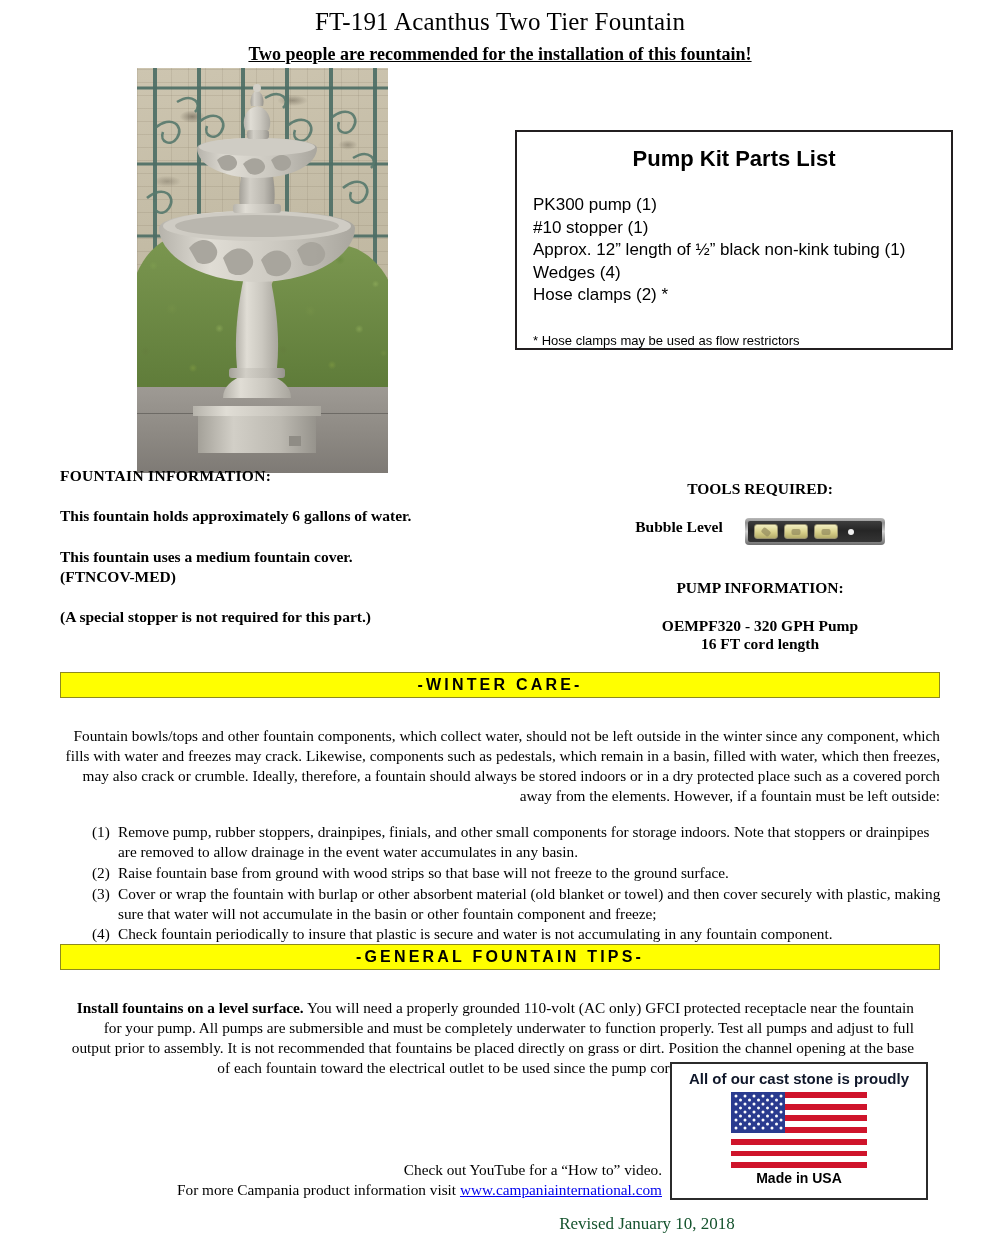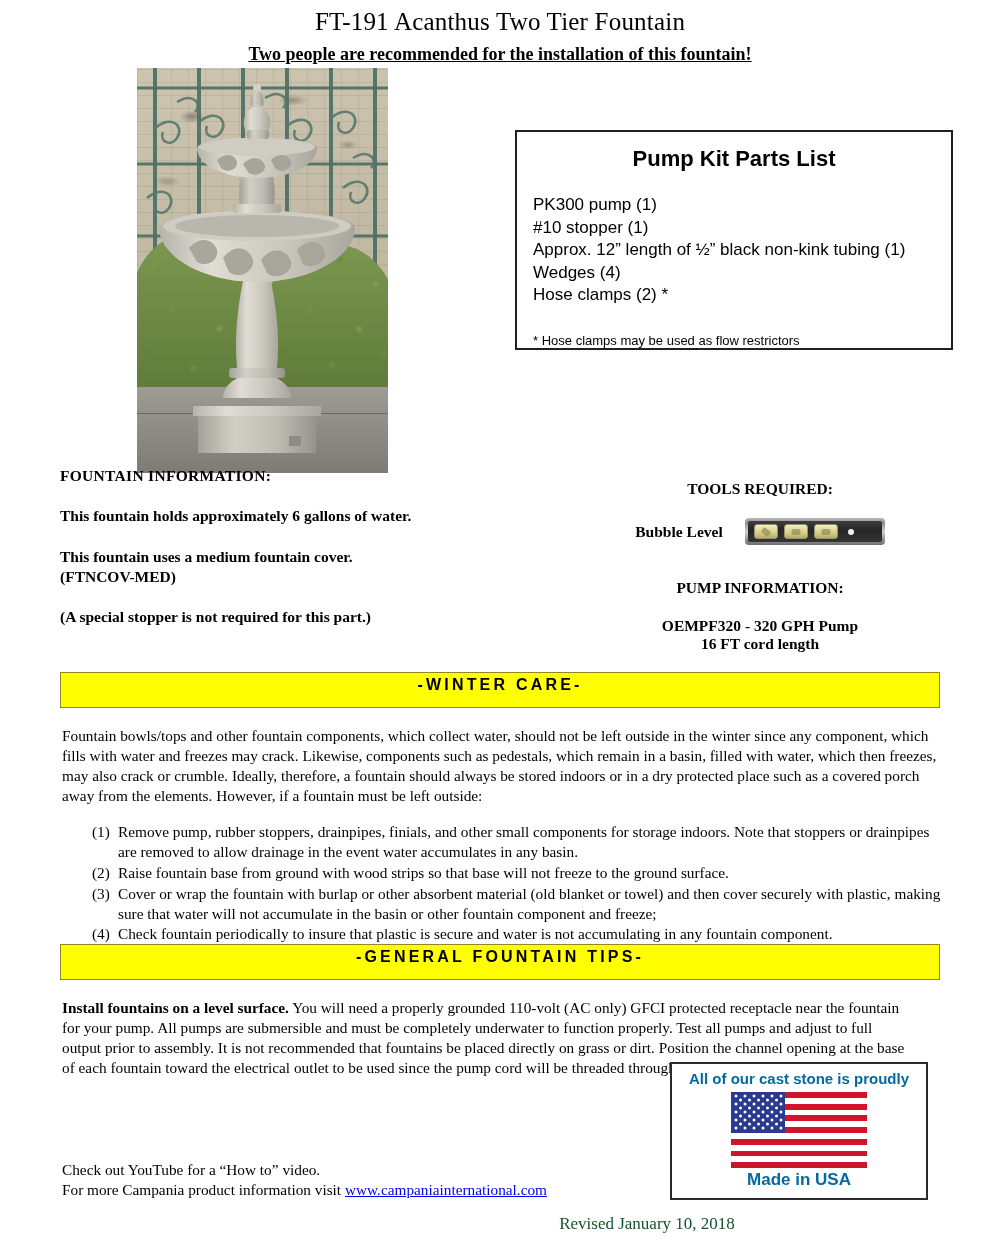--- a/index.html
+++ b/index.html
@@ -133,21 +133,21 @@
   .info-right {
     position: absolute;
     left: 560px; top: 480px; width: 400px;
     text-align: center;
     font-family: "Liberation Serif", serif;
     font-weight: bold;
     font-size: 15.5px;
   }
   .tools-row {
     display: flex;
-    align-items: center;
+    align-items: flex-start;
     justify-content: center;
     gap: 22px;
     margin-top: 20px;
   }
   .level {
     position: relative;
     width: 140px; height: 27px;
     border-radius: 4px;
     background: linear-gradient(180deg, #b9b9b9 0%, #8f8f8f 18%, #cfcfcf 50%, #8a8a8a 86%, #6d6d6d 100%);
     padding: 3px;
@@ -181,41 +181,41 @@
   .vial.v1::after { transform: translate(-50%,-50%) rotate(38deg); }
   .level-dot {
     width: 6px; height: 6px; border-radius: 50%;
     background: #f0f0f0;
     margin-left: 4px;
   }
 
   
   .banner {
     position: absolute;
-    left: 60px; width: 880px; height: 36px;
+    left: 60px; width: 880px; height: 26px;
     background: #ffff00;
     border: 1px solid #8d8a1f;
     box-sizing: border-box;
     text-align: center;
     font-family: "Liberation Sans", sans-serif;
     font-weight: bold;
     font-size: 16px;
     letter-spacing: 3.2px;
     line-height: 24px;
   }
   #winter-banner { top: 672px; }
   #tips-banner { top: 944px; }
 
   
   .body-text {
     position: absolute;
     font-family: "Liberation Serif", serif;
     font-size: 15.3px;
     line-height: 1.30;
-    text-align: left;
+    text-align: right;
   }
   #winter-para { left: 62px; top: 726px; width: 878px; }
   .numlist { position: absolute; left: 92px; top: 822px; width: 850px; }
   .numlist .li {
     display: flex;
     font-family: "Liberation Serif", serif;
     font-size: 15.3px;
     line-height: 1.30;
     margin-bottom: 1px;
   }
@@ -235,27 +235,27 @@
     border: 2px solid #2b2b2b;
     box-sizing: border-box;
     background: #ffffff;
     text-align: center;
     padding-top: 6px;
   }
   .usa-top {
     font-family: "Liberation Sans", sans-serif;
     font-weight: bold;
     font-size: 15px;
-    color: #0369a1;
+    color: #0f172a;
   }
   .usa-bottom {
     font-family: "Liberation Sans", sans-serif;
     font-weight: bold;
-    font-size: 17px;
-    color: #0369a1;
+    font-size: 14px;
+    color: #000000;
     margin-top: 2px;
   }
   .flag {
     position: relative;
     width: 136px; height: 76px;
     margin: 5px auto 0 auto;
     background: #ffffff;
   }
   .flag .stripes { position:absolute; inset:0; }
   .flag .stripe { position:absolute; left:0; width:100%; height: 5.85px; background:#cf142b; }

